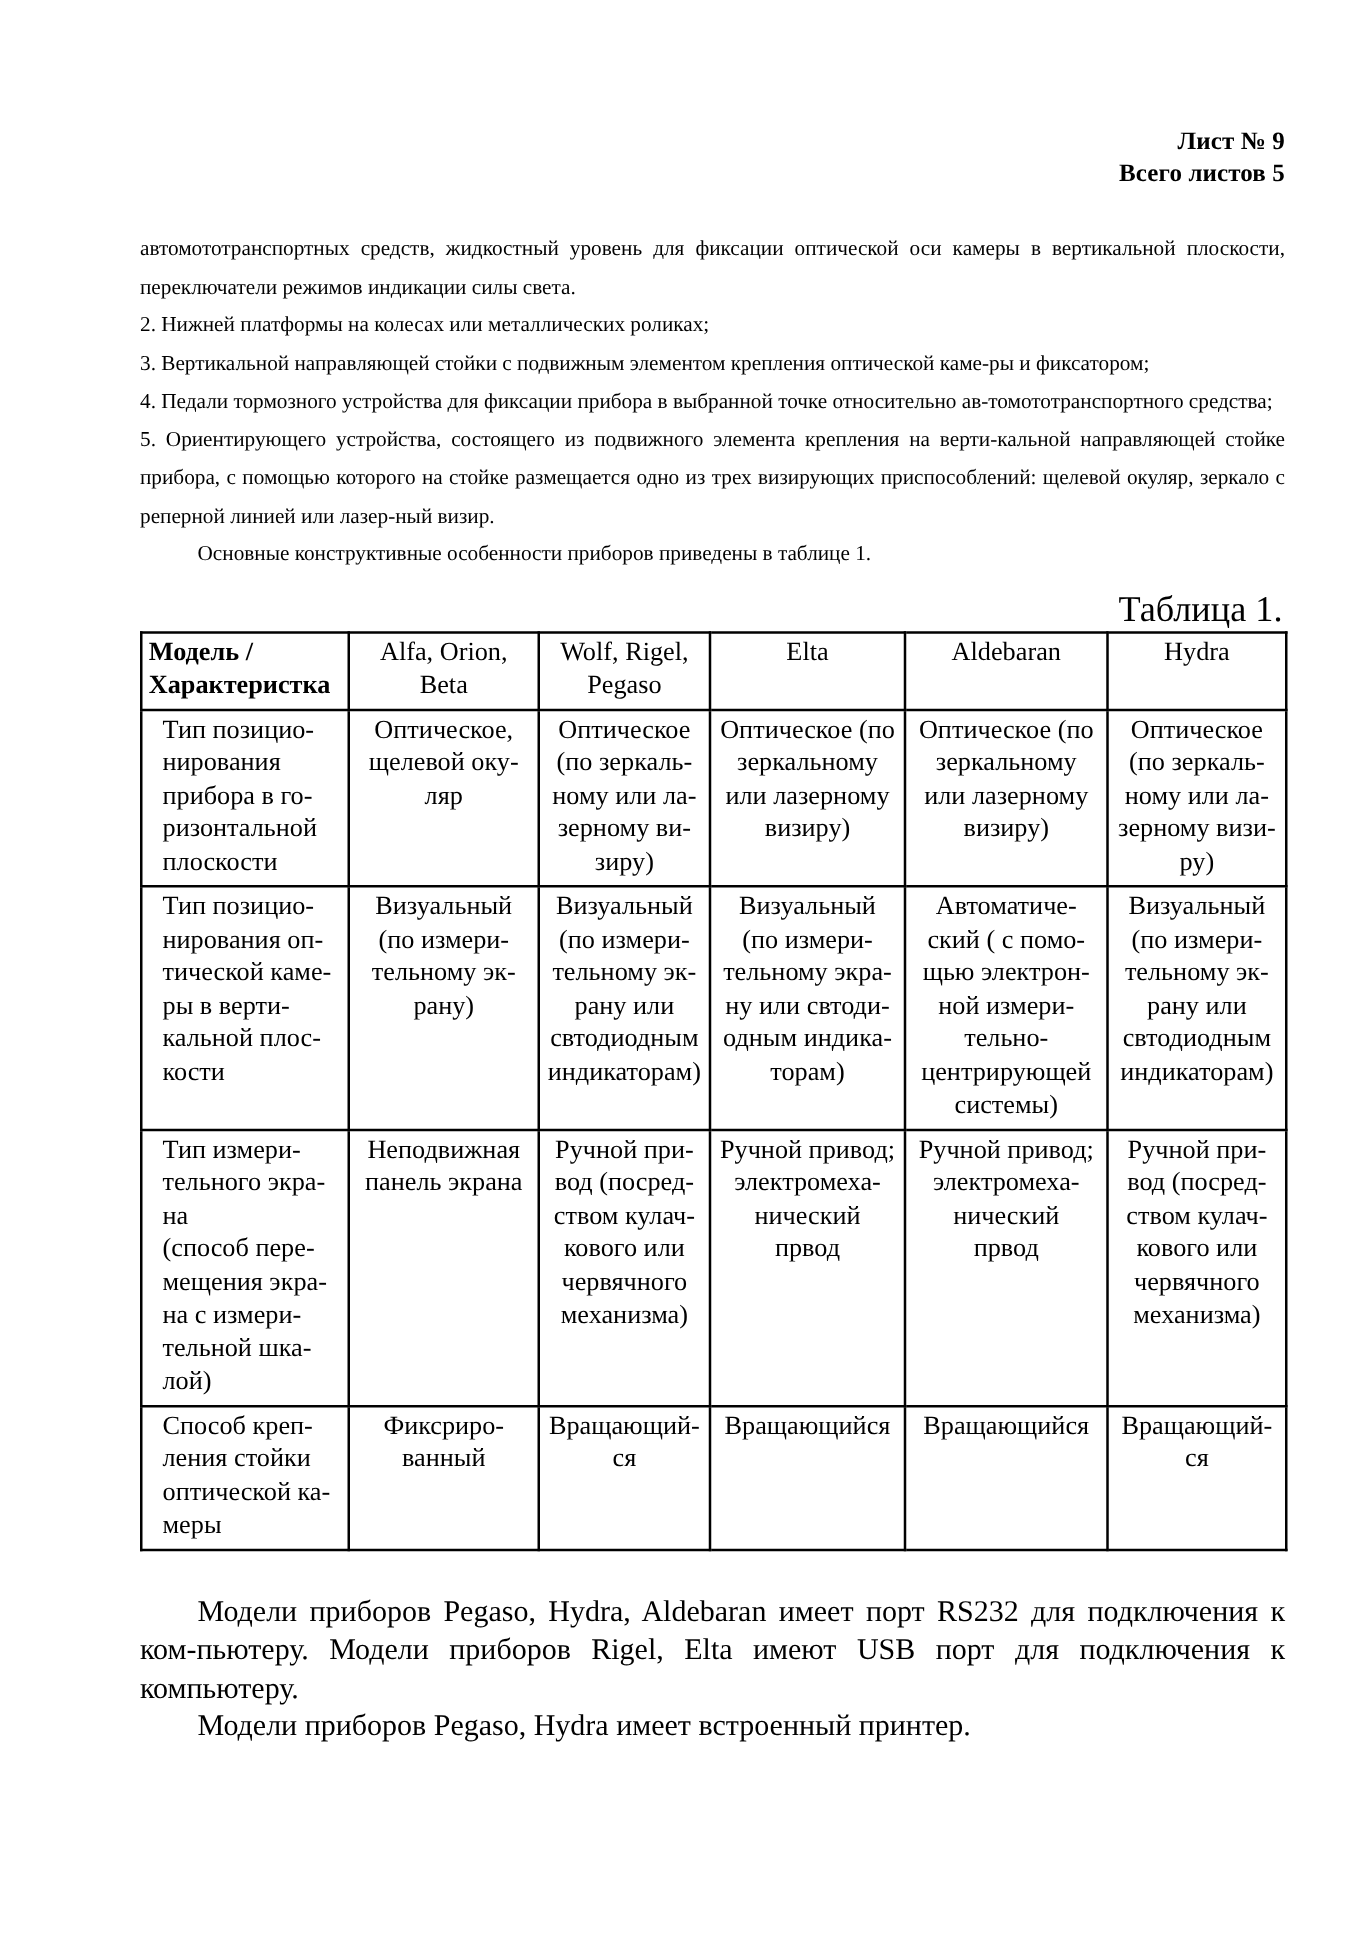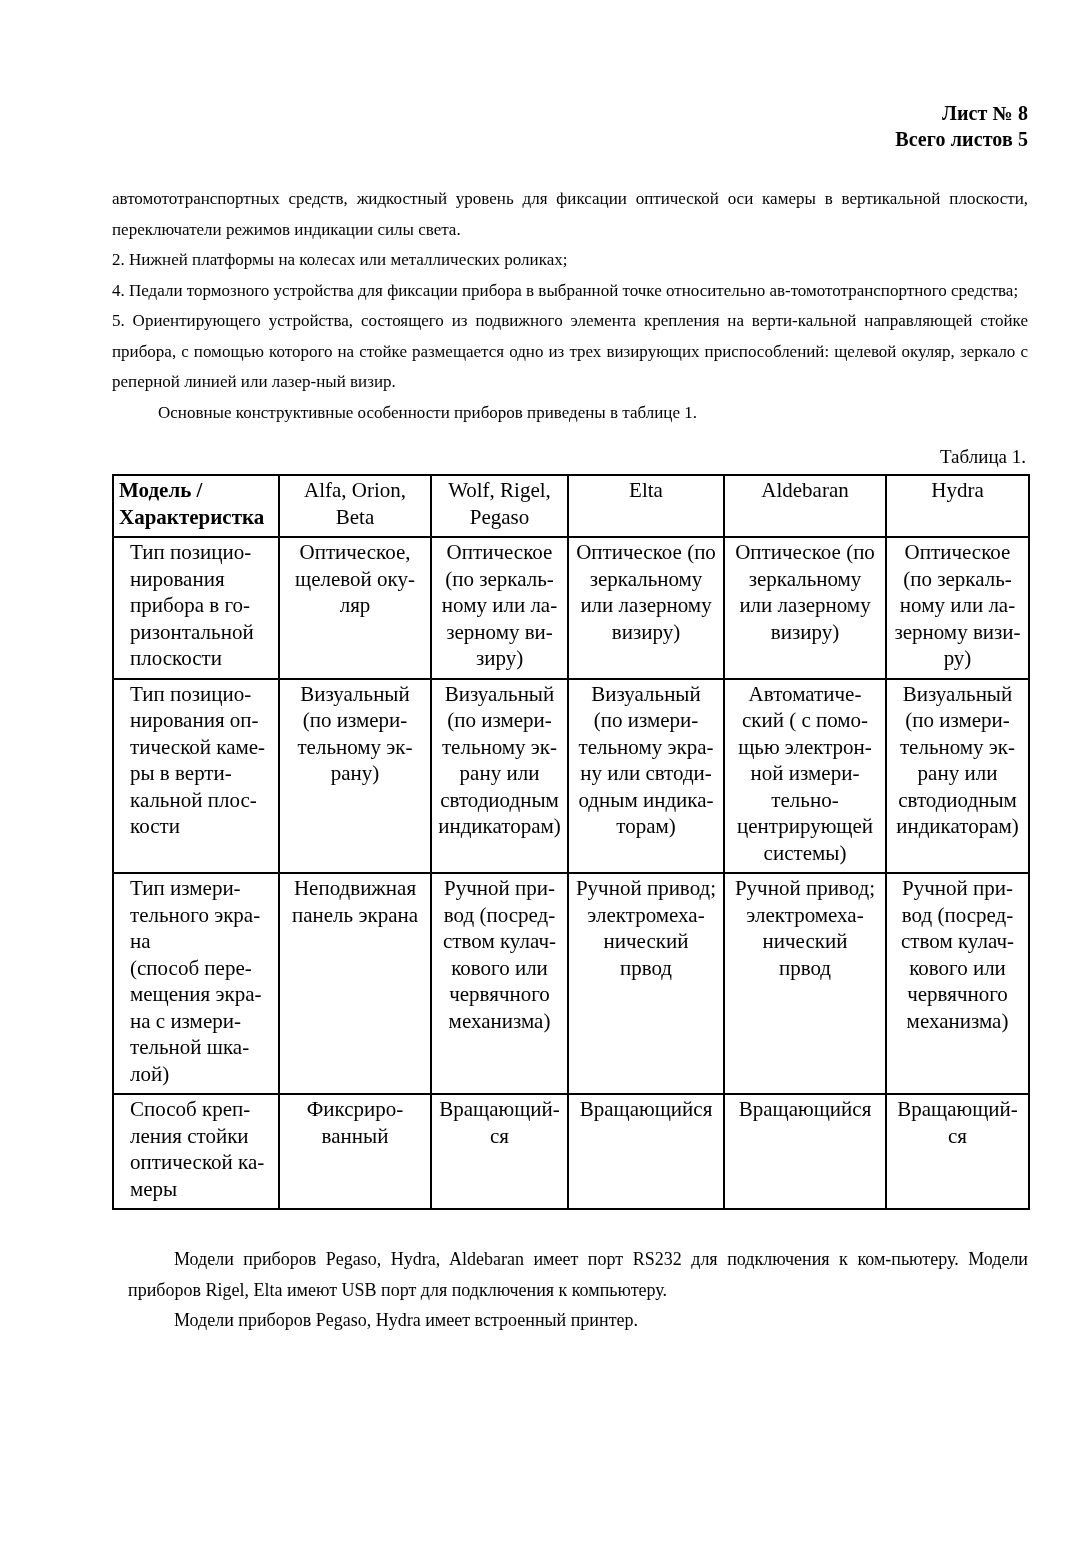--- a/index.html
+++ b/index.html
@@ -47,21 +47,21 @@
     margin: 0;
     text-align: justify;
   }
   .para.indent { text-indent: 46px; }
   .para.nojust { text-align: left; }
 
   
   .table-caption {
     margin-top: 16px;
     text-align: right;
-    font-size: 19px;
+    font-size: 29px;
     line-height: 26px;
     padding-right: 2px;
   }
 
   
   table.spec {
     margin-top: 4px;
     border-collapse: collapse;
     width: 916px;
     table-layout: fixed;
@@ -90,40 +90,40 @@
     padding-left: 16px;
   }
   table.spec td.val {
     text-align: center;
   }
   .cellline { display: block; white-space: pre; }
 
   
   .tail-block {
     margin-top: 34px;
-    font-size: 18px;
+    font-size: 24px;
     line-height: 30.5px;
-    margin-left: 16px;
   }
   .tail-block .para.indent { text-indent: 46px; }
 </style>
 </head>
 <body>
 
 <div class="page">
   <div class="content">
 
     <div class="page-header">
-      <div>Лист № 8</div>
+      <div>Лист № 9</div>
       <div>Всего листов 5</div>
     </div>
 
     <div class="body-block">
       <p class="para">автомототранспортных средств, жидкостный уровень для фиксации оптической оси камеры в вертикальной плоскости, переключатели режимов индикации силы света.</p>
       <p class="para nojust">2. Нижней платформы на колесах или металлических роликах;</p>
+      <p class="para">3. Вертикальной направляющей стойки с подвижным элементом крепления оптической каме-ры и фиксатором;</p>
       <p class="para">4. Педали тормозного устройства для фиксации прибора в выбранной точке относительно ав-томототранспортного средства;</p>
       <p class="para">5. Ориентирующего устройства, состоящего из подвижного элемента крепления на верти-кальной направляющей стойке прибора, с помощью которого на стойке размещается одно из трех визирующих приспособлений: щелевой окуляр, зеркало с реперной линией или лазер-ный визир.</p>
       <p class="para indent nojust">Основные конструктивные особенности приборов приведены в таблице 1.</p>
     </div>
 
     <div class="table-caption">Таблица 1.</div>
 
     <table class="spec">
       <colgroup>
         <col class="c0">

